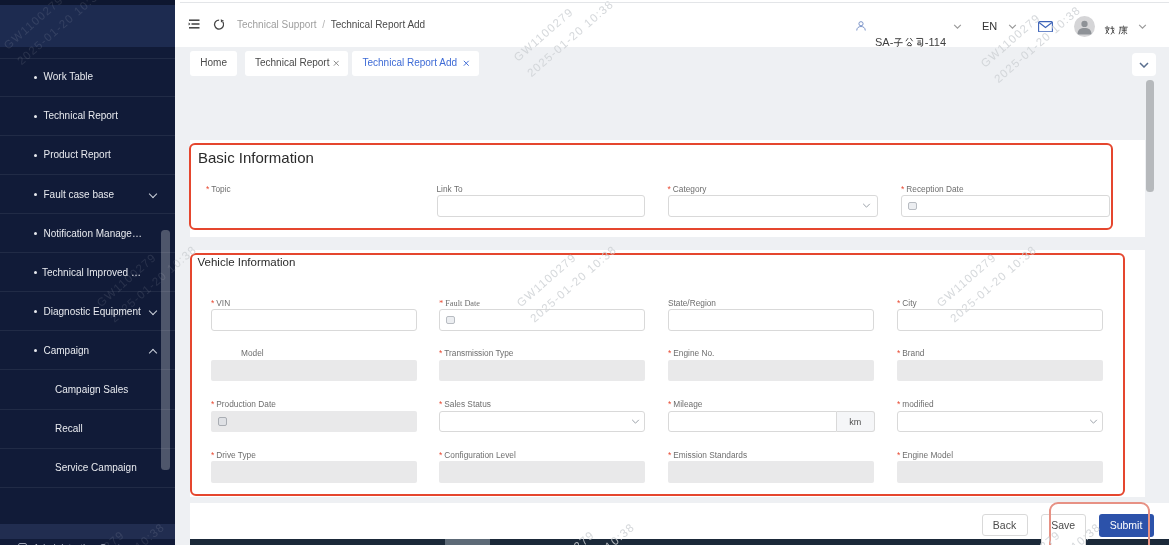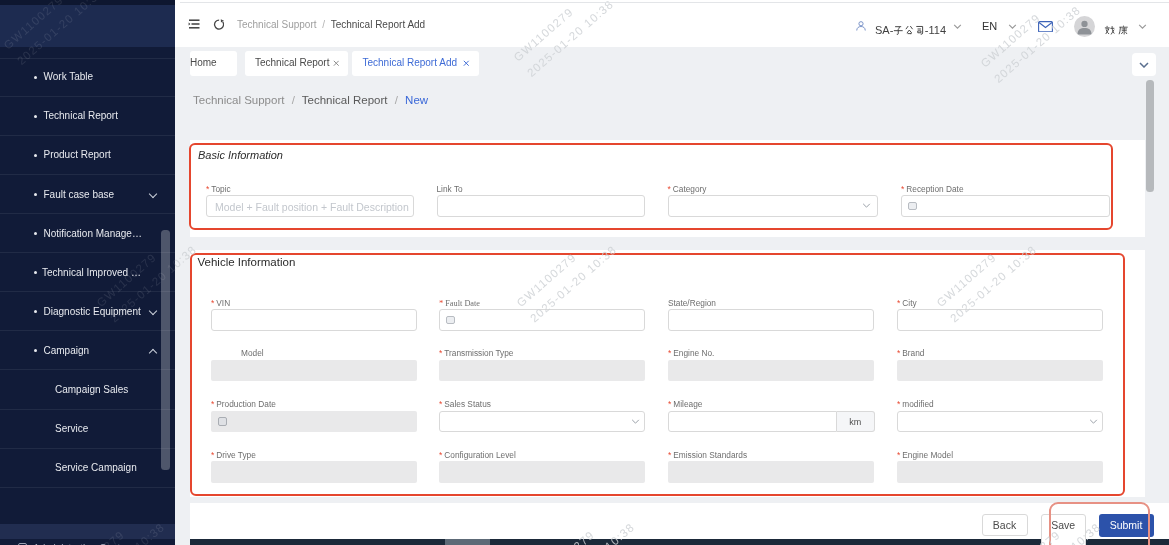--- a/index.html
+++ b/index.html
@@ -42,21 +42,21 @@
       <div class="abs" style="left:34px;top:310.3px;width:3px;height:3px;border-radius:50%;background:#e8eaef;"></div>
       <div class="abs" style="left:43.5px;top:305.8px;font-size:10px;color:#e8eaef;white-space:nowrap;">Diagnostic Equipment</div>
       <div class="abs" style="left:150px;top:307.8px;width:6px;height:6px;border-left:1.2px solid #cdd2dc;border-top:1.2px solid #cdd2dc;transform:rotate(225deg);"></div>
       <div class="abs" style="left:0;top:331.4px;width:175px;height:39.1px;border-bottom:1px solid rgba(255,255,255,0.07);"></div>
       <div class="abs" style="left:34px;top:349.4px;width:3px;height:3px;border-radius:50%;background:#e8eaef;"></div>
       <div class="abs" style="left:43.5px;top:344.9px;font-size:10px;color:#e8eaef;white-space:nowrap;">Campaign</div>
       <div class="abs" style="left:150px;top:349.9px;width:6px;height:6px;border-left:1.2px solid #cdd2dc;border-top:1.2px solid #cdd2dc;transform:rotate(45deg);"></div>
       <div class="abs" style="left:0;top:370.5px;width:175px;height:39.1px;border-bottom:1px solid rgba(255,255,255,0.07);"></div>
       <div class="abs" style="left:55px;top:384.0px;font-size:10px;color:#e8eaef;white-space:nowrap;">Campaign Sales</div>
       <div class="abs" style="left:0;top:409.6px;width:175px;height:39.1px;border-bottom:1px solid rgba(255,255,255,0.07);"></div>
-      <div class="abs" style="left:55px;top:423.1px;font-size:10px;color:#e8eaef;white-space:nowrap;">Service</div>
+      <div class="abs" style="left:55px;top:423.1px;font-size:10px;color:#e8eaef;white-space:nowrap;">Recall</div>
       <div class="abs" style="left:0;top:448.7px;width:175px;height:39.1px;border-bottom:1px solid rgba(255,255,255,0.07);"></div>
       <div class="abs" style="left:55px;top:462.2px;font-size:10px;color:#e8eaef;white-space:nowrap;">Service Campaign</div>
       <div class="abs" style="left:0;top:487.8px;width:175px;height:39.1px;border-bottom:1px solid rgba(255,255,255,0.07);"></div>
       <div class="abs" style="left:55px;top:501.3px;font-size:10px;color:#e8eaef;white-space:nowrap;margin-top:48px;">Data Report List</div>
       <div class="abs" style="left:0;top:524px;width:175px;height:15px;background:#212d50;"></div>
       <div class="abs" style="left:18px;top:543px;width:9px;height:9px;border:1.2px solid #9aa0b2;border-radius:2px;"></div>
       <div class="abs" style="left:33px;top:542.5px;font-size:10px;color:#aab0c0;white-space:nowrap;">Administration Center</div>
       <div class="abs" style="left:161px;top:230px;width:9px;height:240px;background:rgba(255,255,255,0.26);border-radius:3.5px;"></div>
     </div>
 <svg class="abs" style="left:188px;top:18px;" width="13" height="12" viewBox="0 0 13 12">
@@ -69,21 +69,21 @@
     </svg>
 <svg class="abs" style="left:213px;top:18.5px;" width="11" height="11" viewBox="0 0 22 22">
       <path d="M12.2 2.1 A 9 9 0 1 0 19.4 5.8" fill="none" stroke="#474747" stroke-width="2.6"></path>
       <path d="M15.6 0.6 L15.9 7.0 L22.0 3.4 Z" fill="#474747"></path>
     </svg>
 <div class="abs" style="left:237px;top:18.5px;font-size:10px;color:#9e9e9e;white-space:nowrap;">Technical Support <span style="color:#b4b4b4;padding:0 3px;">/</span> <span style="color:#4a4a4a;">Technical Report Add</span></div>
 <svg class="abs" style="left:855px;top:20px;" width="12" height="12" viewBox="0 0 24 24" fill="none" stroke="#7b94c9" stroke-width="2">
       <circle cx="12" cy="7.5" r="4.2"></circle>
       <path d="M3.5 21 C3.5 15.5 7.5 13 12 13 C16.5 13 20.5 15.5 20.5 21"></path>
     </svg>
-<div class="abs" style="left:875px;top:24px;font-size:11px;color:#3f3f3f;white-space:nowrap;">SA-<svg width="10.5" height="10.5" viewBox="0 0 100 100" style="color:#3f3f3f;vertical-align:-1.5px;">
+<div class="abs" style="left:875px;top:36px;font-size:11px;color:#3f3f3f;white-space:nowrap;">SA-<svg width="10.5" height="10.5" viewBox="0 0 100 100" style="color:#3f3f3f;vertical-align:-1.5px;">
         <path d="M20 16 H78 M62 18 Q58 34 50 40 M50 40 V84 Q50 92 36 88 M8 54 H92" fill="none" stroke="currentColor" stroke-width="9"></path>
       </svg><svg width="10.5" height="10.5" viewBox="0 0 100 100" style="color:#3f3f3f;vertical-align:-1.5px;">
         <path d="M40 10 L18 40 M60 10 L82 40 M50 48 L28 78 M50 48 L72 74 L60 84 M34 82 H72" fill="none" stroke="currentColor" stroke-width="9"></path>
       </svg><svg width="10.5" height="10.5" viewBox="0 0 100 100" style="color:#3f3f3f;vertical-align:-1.5px;">
         <path d="M22 14 H82 V76 Q82 90 64 88 M34 38 H66 M36 56 H66 V74 H36 Z" fill="none" stroke="currentColor" stroke-width="9"></path>
       </svg>-114</div>
 <svg class="abs" style="left:953px;top:23.5px;" width="9" height="5" viewBox="0 0 10 6">
       <path d="M1 1 L5 5 L9 1" fill="none" stroke="#9a9a9a" stroke-width="1.4"></path>
     </svg>
 <div class="abs" style="left:982px;top:19.5px;font-size:11px;color:#333;">EN</div>
@@ -99,47 +99,43 @@
         <path d="M4 21 C4 15.5 7.5 13.8 12 13.8 C16.5 13.8 20 15.5 20 21 Z"></path>
       </svg></div>
 <div class="abs" style="left:1104px;top:20px;white-space:nowrap;"><svg width="11" height="11" viewBox="0 0 100 100" style="color:#3f3f3f;vertical-align:-1.5px;">
         <path d="M28 8 V20 M8 26 H52 M16 36 H46 M44 36 L16 82 M20 44 Q30 70 46 82 M58 30 H94 M74 10 V38 M76 38 Q78 62 94 78 M92 42 L64 86" fill="none" stroke="currentColor" stroke-width="8"></path>
       </svg><span style="display:inline-block;width:3px;"></span><svg width="11" height="11" viewBox="0 0 100 100" style="color:#3f3f3f;vertical-align:-1.5px;">
         <path d="M50 6 V16 M12 20 H88 M22 20 Q20 60 10 84 M32 36 H82 M56 24 V86 M34 52 H80 M44 64 L30 82 M68 64 L82 82" fill="none" stroke="currentColor" stroke-width="8"></path>
       </svg></div>
 <svg class="abs" style="left:1138px;top:23.5px;" width="9" height="5" viewBox="0 0 10 6">
       <path d="M1 1 L5 5 L9 1" fill="none" stroke="#9a9a9a" stroke-width="1.4"></path>
     </svg>
-<div class="abs" style="left:190px;top:51px;width:47.3px;height:24.5px;background:#fff;border-radius:3px;font-size:10px;color:#4a4a4a;white-space:nowrap;"><span style="line-height:24.5px;">Home</span></div>
+<div class="abs" style="left:190px;top:51px;width:47.3px;height:24.5px;background:#fff;border-radius:3px;text-align:center;font-size:10px;color:#4a4a4a;white-space:nowrap;"><span style="line-height:24.5px;">Home</span></div>
 <div class="abs" style="left:244.5px;top:51px;width:103.5px;height:24.5px;background:#fff;border-radius:3px;text-align:left;padding-left:10.5px;font-size:10px;color:#4a4a4a;white-space:nowrap;"><span style="line-height:24.5px;">Technical Report</span></div>
 <svg class="abs" style="left:332.5px;top:59.5px;" width="6.5" height="6.5" viewBox="0 0 8 8">
       <path d="M1 1 L7 7 M7 1 L1 7" stroke="#8a8a8a" stroke-width="1.2"></path>
     </svg>
 <div class="abs" style="left:352px;top:51px;width:126.5px;height:24.5px;background:#fff;border-radius:3px;text-align:left;padding-left:10.5px;font-size:10px;color:#3e6bd6;white-space:nowrap;"><span style="line-height:24.5px;">Technical Report Add</span></div>
 <svg class="abs" style="left:463.0px;top:59.5px;" width="6.5" height="6.5" viewBox="0 0 8 8">
       <path d="M1 1 L7 7 M7 1 L1 7" stroke="#3e6bd6" stroke-width="1.2"></path>
     </svg>
 <div class="abs" style="left:1132px;top:53px;width:24px;height:23px;background:#fff;border-radius:4px;"></div>
 <svg class="abs" style="left:1139px;top:61.5px;" width="10" height="6" viewBox="0 0 10 6">
       <path d="M1 1 L5 5 L9 1" fill="none" stroke="#5a6f8f" stroke-width="1.5"></path>
     </svg>
-<div class="abs" style="left:193px;top:93.5px;font-size:11.5px;color:#8c8c8c;white-space:nowrap;">Technical Support <span style="color:#a8a8a8;padding:0 4px;">/</span> <span style="color:#595959;">Technical Report</span> <span style="color:#a8a8a8;padding:0 4px;">/</span> <span style="color:#3a68d8;">New</span></div>
 <div class="abs" style="left:190px;top:140px;width:955px;height:96.5px;background:#fff;"></div>
 <div class="abs" style="left:190px;top:250px;width:955px;height:247px;background:#fff;"></div>
 <div class="abs" style="left:188.5px;top:142.5px;width:924.5px;height:87.5px;border:2.5px solid #e5462e;border-radius:6px;"></div>
 <div class="abs" style="left:189.5px;top:252.5px;width:935.5px;height:243.5px;border:2.5px solid #e5462e;border-radius:6px;"></div>
-<div class="abs" style="left:198px;top:148.5px;font-size:11px;color:#2b2b2b;font-style:italic;">Basic Information</div>
+<div class="abs" style="left:198px;top:148.5px;font-size:15px;color:#2b2b2b;">Basic Information</div>
 <div class="abs" style="left:197.5px;top:255.5px;font-size:11.5px;color:#2b2b2b;">Vehicle Information</div>
 <div class="lbl" style="left:206px;top:183.5px;"><span class="star">*</span>Topic</div>
 <div class="lbl" style="left:436.5px;top:183.5px;">Link To</div>
 <div class="lbl" style="left:667.5px;top:183.5px;"><span class="star">*</span>Category</div>
 <div class="lbl" style="left:901px;top:183.5px;"><span class="star">*</span>Reception Date</div>
-<div class="inp abs" style="left:206px;top:195px;width:207.5px;">
-      <span style="position:absolute;left:8px;top:4.5px;font-size:10.5px;color:#c3c7cd;white-space:nowrap;">Model + Fault position + Fault Description</span>
-    </div>
 <div class="inp abs" style="left:436.5px;top:195px;width:208.5px;"></div>
 <div class="inp abs" style="left:667.5px;top:195px;width:210px;"></div>
 <svg class="abs" style="left:862px;top:203px;" width="9" height="5" viewBox="0 0 10 6">
       <path d="M1 1 L5 5 L9 1" fill="none" stroke="#9aa0a8" stroke-width="1.2"></path>
     </svg>
 <div class="inp abs" style="left:901px;top:195px;width:209px;"></div>
 <div class="abs" style="left:908px;top:201.5px;width:8.5px;height:8.5px;border:1.2px solid #b8bcc2;border-radius:2px;background:#eceef1;"></div>
 <div class="lbl" style="left:211px;top:297.5px;"><span class="star">*</span>VIN</div>
 <div class="lbl" style="left:439px;top:297.5px;font-family:Liberation Serif, serif;"><span class="star">*</span>Fault Date</div>
 <div class="lbl" style="left:668px;top:297.5px;">State/Region</div>

